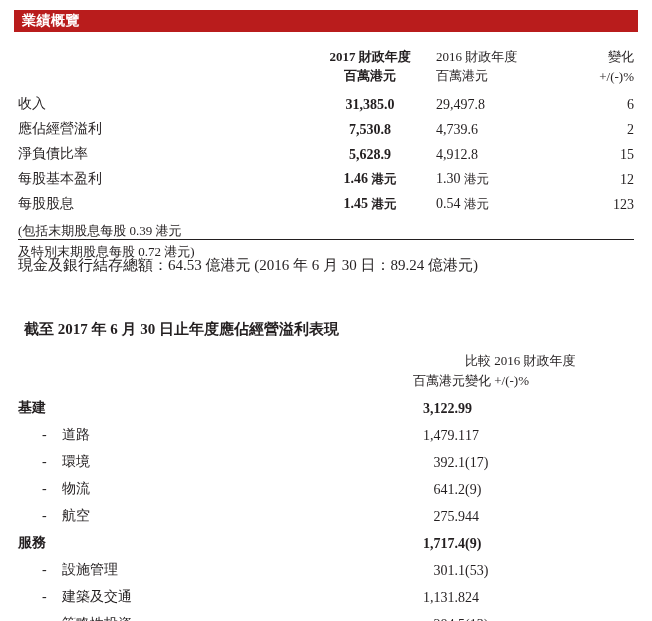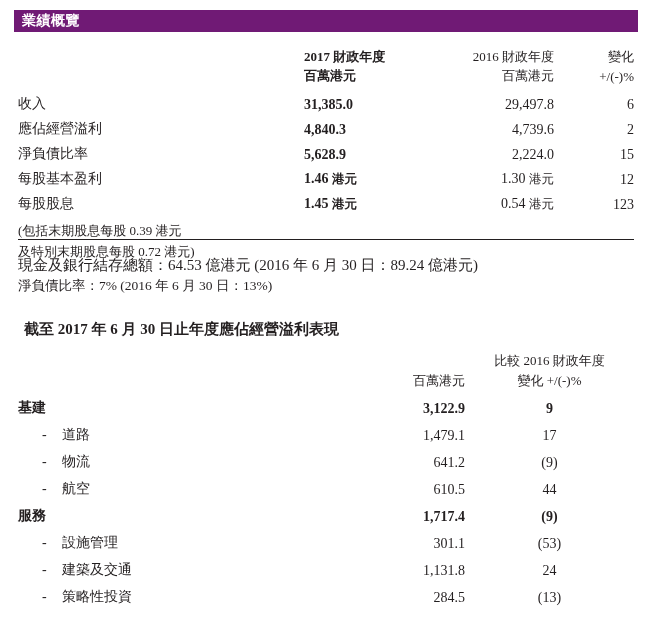--- a/index.html
+++ b/index.html
@@ -21,21 +21,21 @@
     box-sizing: border-box;
   }
 
   
   .header-bar {
     position: absolute;
     left: 14px;
     top: 10px;
     width: 624px;
     height: 22px;
-    background: #701a75;
+    background: #b91c1c;
     display: flex;
     align-items: center;
   }
   .header-bar .title {
     color: #ffffff;
     font-size: 14px;
     font-weight: bold;
     padding-left: 8px;
     letter-spacing: 0.5px;
     font-family: "Liberation Serif", serif;
@@ -48,22 +48,22 @@
     top: 48px;
     width: 616px;
     border-collapse: collapse;
     font-size: 13.5px;
   }
   .summary td, .summary th {
     padding: 0;
     vertical-align: bottom;
   }
   .col-label { width: 286px; text-align: left; }
-  .col-y1    { width: 132px; text-align: left; margin-top: 36px; }
-  .col-y2    { width: 118px; text-align: right; padding-right: 18px; }
+  .col-y1    { width: 132px; text-align: center; margin-top: 36px; }
+  .col-y2    { width: 118px; text-align: left; padding-right: 18px; }
   .col-chg   { width: 80px;  text-align: right; padding-right: 12px; }
 
   .summary .hdr td {
     font-weight: bold;
     padding-bottom: 1px;
     font-size: 13px;
   }
   .summary .hdr td.col-y2,
   .summary .hdr td.col-chg {
     font-weight: normal;
@@ -130,21 +130,21 @@
     width: 616px;
     border-collapse: collapse;
     font-size: 13.5px;
   }
   .segments td {
     padding: 0;
     vertical-align: bottom;
   }
   .s-col-label { width: 300px; text-align: left; margin-left: 28px; }
   .s-col-val   { width: 118px; text-align: right; }
-  .s-col-chg   { width: 158px; text-align: center; padding-right: 10px; }
+  .s-col-chg   { width: 158px; text-align: left; padding-right: 10px; }
 
   .segments .shdr td {
     font-size: 13px;
     padding-bottom: 2px;
   }
   .segments .shdr2 td {
     font-size: 13px;
     padding-bottom: 4px;
   }
   .segments tr.srow td {
@@ -187,28 +187,28 @@
       </tr>
 
       <tr class="data">
         <td class="col-label">收入</td>
         <td class="col-y1"><span>31,385.0</span><span class="unit-b"></span></td>
         <td class="col-y2"><span>29,497.8</span><span class="unit"></span></td>
         <td class="col-chg">6</td>
       </tr>
       <tr class="data">
         <td class="col-label">應佔經營溢利</td>
-        <td class="col-y1"><span>4,840.3</span><span class="unit-b"></span></td>
+        <td class="col-y1"><span>7,530.8</span><span class="unit-b"></span></td>
         <td class="col-y2"><span>4,739.6</span><span class="unit"></span></td>
         <td class="col-chg">2</td>
       </tr>
       <tr class="data">
         <td class="col-label">淨負債比率</td>
         <td class="col-y1"><span>5,628.9</span><span class="unit-b"></span></td>
-        <td class="col-y2"><span>2,224.0</span><span class="unit"></span></td>
+        <td class="col-y2"><span>4,912.8</span><span class="unit"></span></td>
         <td class="col-chg">15</td>
       </tr>
       <tr class="data">
         <td class="col-label">每股基本盈利</td>
         <td class="col-y1"><span>1.46</span> <span class="unit-b">港元</span></td>
         <td class="col-y2"><span>1.30</span> <span class="unit">港元</span></td>
         <td class="col-chg">12</td>
       </tr>
       <tr class="data">
         <td class="col-label">每股股息</td>
@@ -222,21 +222,20 @@
       </tr>
       <tr class="note-line">
         <td colspan="4">及特別末期股息每股  0.72 港元)</td>
       </tr>
     </tbody>
   </table>
 
   <div class="rule-wrap"></div>
 
   <div class="cash-line">現金及銀行結存總額：64.53 億港元 (2016 年 6 月 30 日：89.24 億港元)</div>
-  <div class="gearing-line">淨負債比率：7% (2016 年 6 月 30 日：13%)</div>
 
   <div class="section2-title">截至 2017 年 6 月 30 日止年度應佔經營溢利表現</div>
 
   <table class="segments">
     <tbody>
       <tr class="shdr">
         <td class="s-col-label"></td>
         <td class="s-col-val"></td>
         <td class="s-col-chg">比較 2016 財政年度</td>
       </tr>
@@ -253,27 +252,32 @@
         <td class="s-col-label">基建</td>
         <td class="s-col-val">3,122.9</td>
         <td class="s-col-chg">9</td>
       </tr>
       <tr class="srow">
         <td class="s-col-label"><span class="dash-item"><span class="dash">-</span><span>道路</span></span></td>
         <td class="s-col-val">1,479.1</td>
         <td class="s-col-chg">17</td>
       </tr>
       <tr class="srow">
+        <td class="s-col-label"><span class="dash-item"><span class="dash">-</span><span>環境</span></span></td>
+        <td class="s-col-val">392.1</td>
+        <td class="s-col-chg">(17)</td>
+      </tr>
+      <tr class="srow">
         <td class="s-col-label"><span class="dash-item"><span class="dash">-</span><span>物流</span></span></td>
         <td class="s-col-val">641.2</td>
         <td class="s-col-chg">(9)</td>
       </tr>
       <tr class="srow">
         <td class="s-col-label"><span class="dash-item"><span class="dash">-</span><span>航空</span></span></td>
-        <td class="s-col-val">610.5</td>
+        <td class="s-col-val">275.9</td>
         <td class="s-col-chg">44</td>
       </tr>
       <tr class="srow bold">
         <td class="s-col-label">服務</td>
         <td class="s-col-val">1,717.4</td>
         <td class="s-col-chg">(9)</td>
       </tr>
       <tr class="srow">
         <td class="s-col-label"><span class="dash-item"><span class="dash">-</span><span>設施管理</span></span></td>
         <td class="s-col-val">301.1</td>

